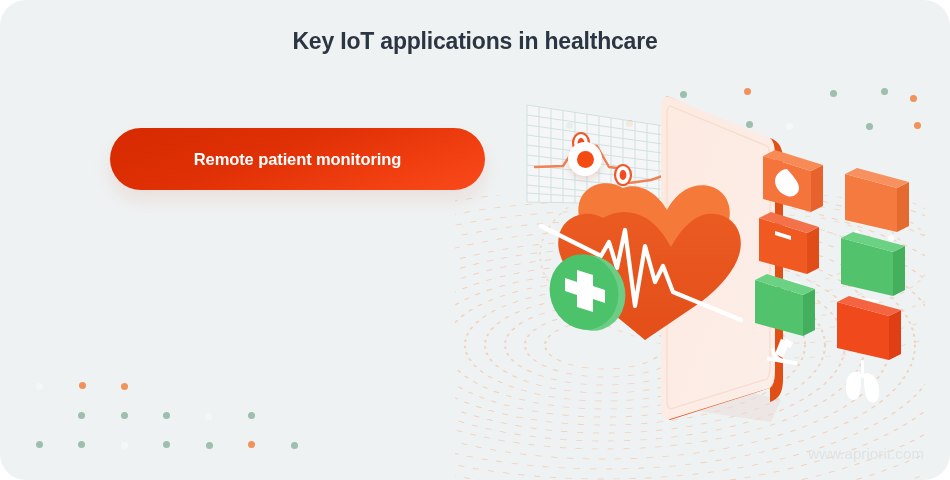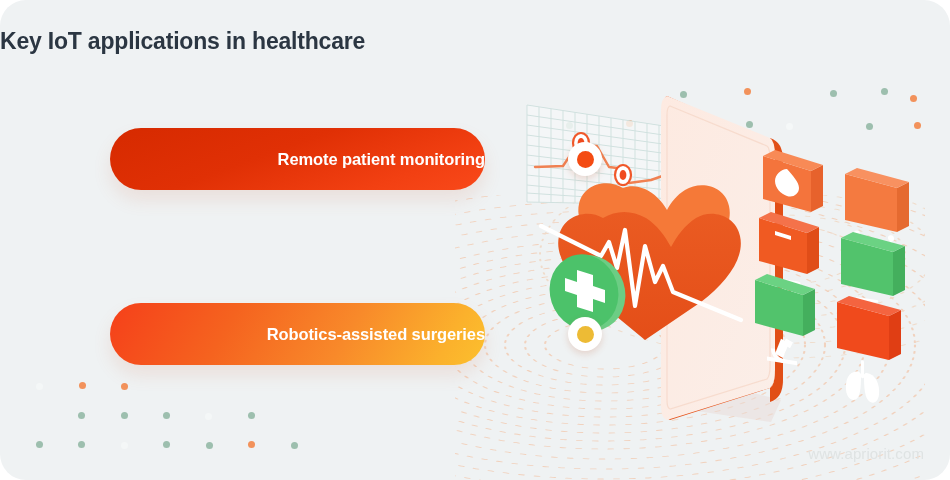--- a/index.html
+++ b/index.html
@@ -22,20 +22,21 @@
     border-radius: 26px;
     overflow: hidden;
   }
 
   
   #page-title {
     position: absolute;
     left: 0;
     top: 28px;
     width: 950px;
+    text-align: center;
     font-size: 23px;
     font-weight: bold;
     letter-spacing: -0.2px;
     color: #2b3642;
     z-index: 40;
   }
 
   
   .bar {
     position: absolute;
@@ -44,21 +45,21 @@
     z-index: 30;
     box-shadow: 0 10px 18px rgba(205,100,60,0.13);
   }
   .bar-label {
     position: absolute;
     left: 0;
     right: 0;
     top: 0;
     height: 62px;
     line-height: 62px;
-    text-align: right;
+    text-align: center;
     color: #ffffff;
     font-size: 16.5px;
     font-weight: bold;
     letter-spacing: -0.1px;
     white-space: nowrap;
   }
   .bar-dot {
     position: absolute;
     width: 34px;
     height: 34px;
@@ -200,26 +201,20 @@
   <div id="page-title">Key IoT applications in healthcare</div>
 
   <div class="bar" id="bar-0">
     <span class="bar-label">Remote patient monitoring</span>
     <span class="bar-dot">
       <i style="background:#f44b12"></i>
     </span>
   </div>
 
 
-  <div class="bar" id="bar-2">
-    <span class="bar-label">Robotics-assisted surgeries</span>
-    <span class="bar-dot">
-      <i style="background:#edbb35"></i>
-    </span>
-  </div>
 
   <svg id="illustration" viewBox="0 0 430 380">
 
     <defs>
       <linearGradient id="gPhoneFace" x1="0" y1="0" x2="1" y2="1">
         <stop offset="0" stop-color="#fdeae1"></stop>
         <stop offset="1" stop-color="#fbeee8"></stop>
       </linearGradient>
       <linearGradient id="gHeartFront" x1="0" y1="0" x2="0" y2="1">
         <stop offset="0" stop-color="#ea5b22"></stop>

